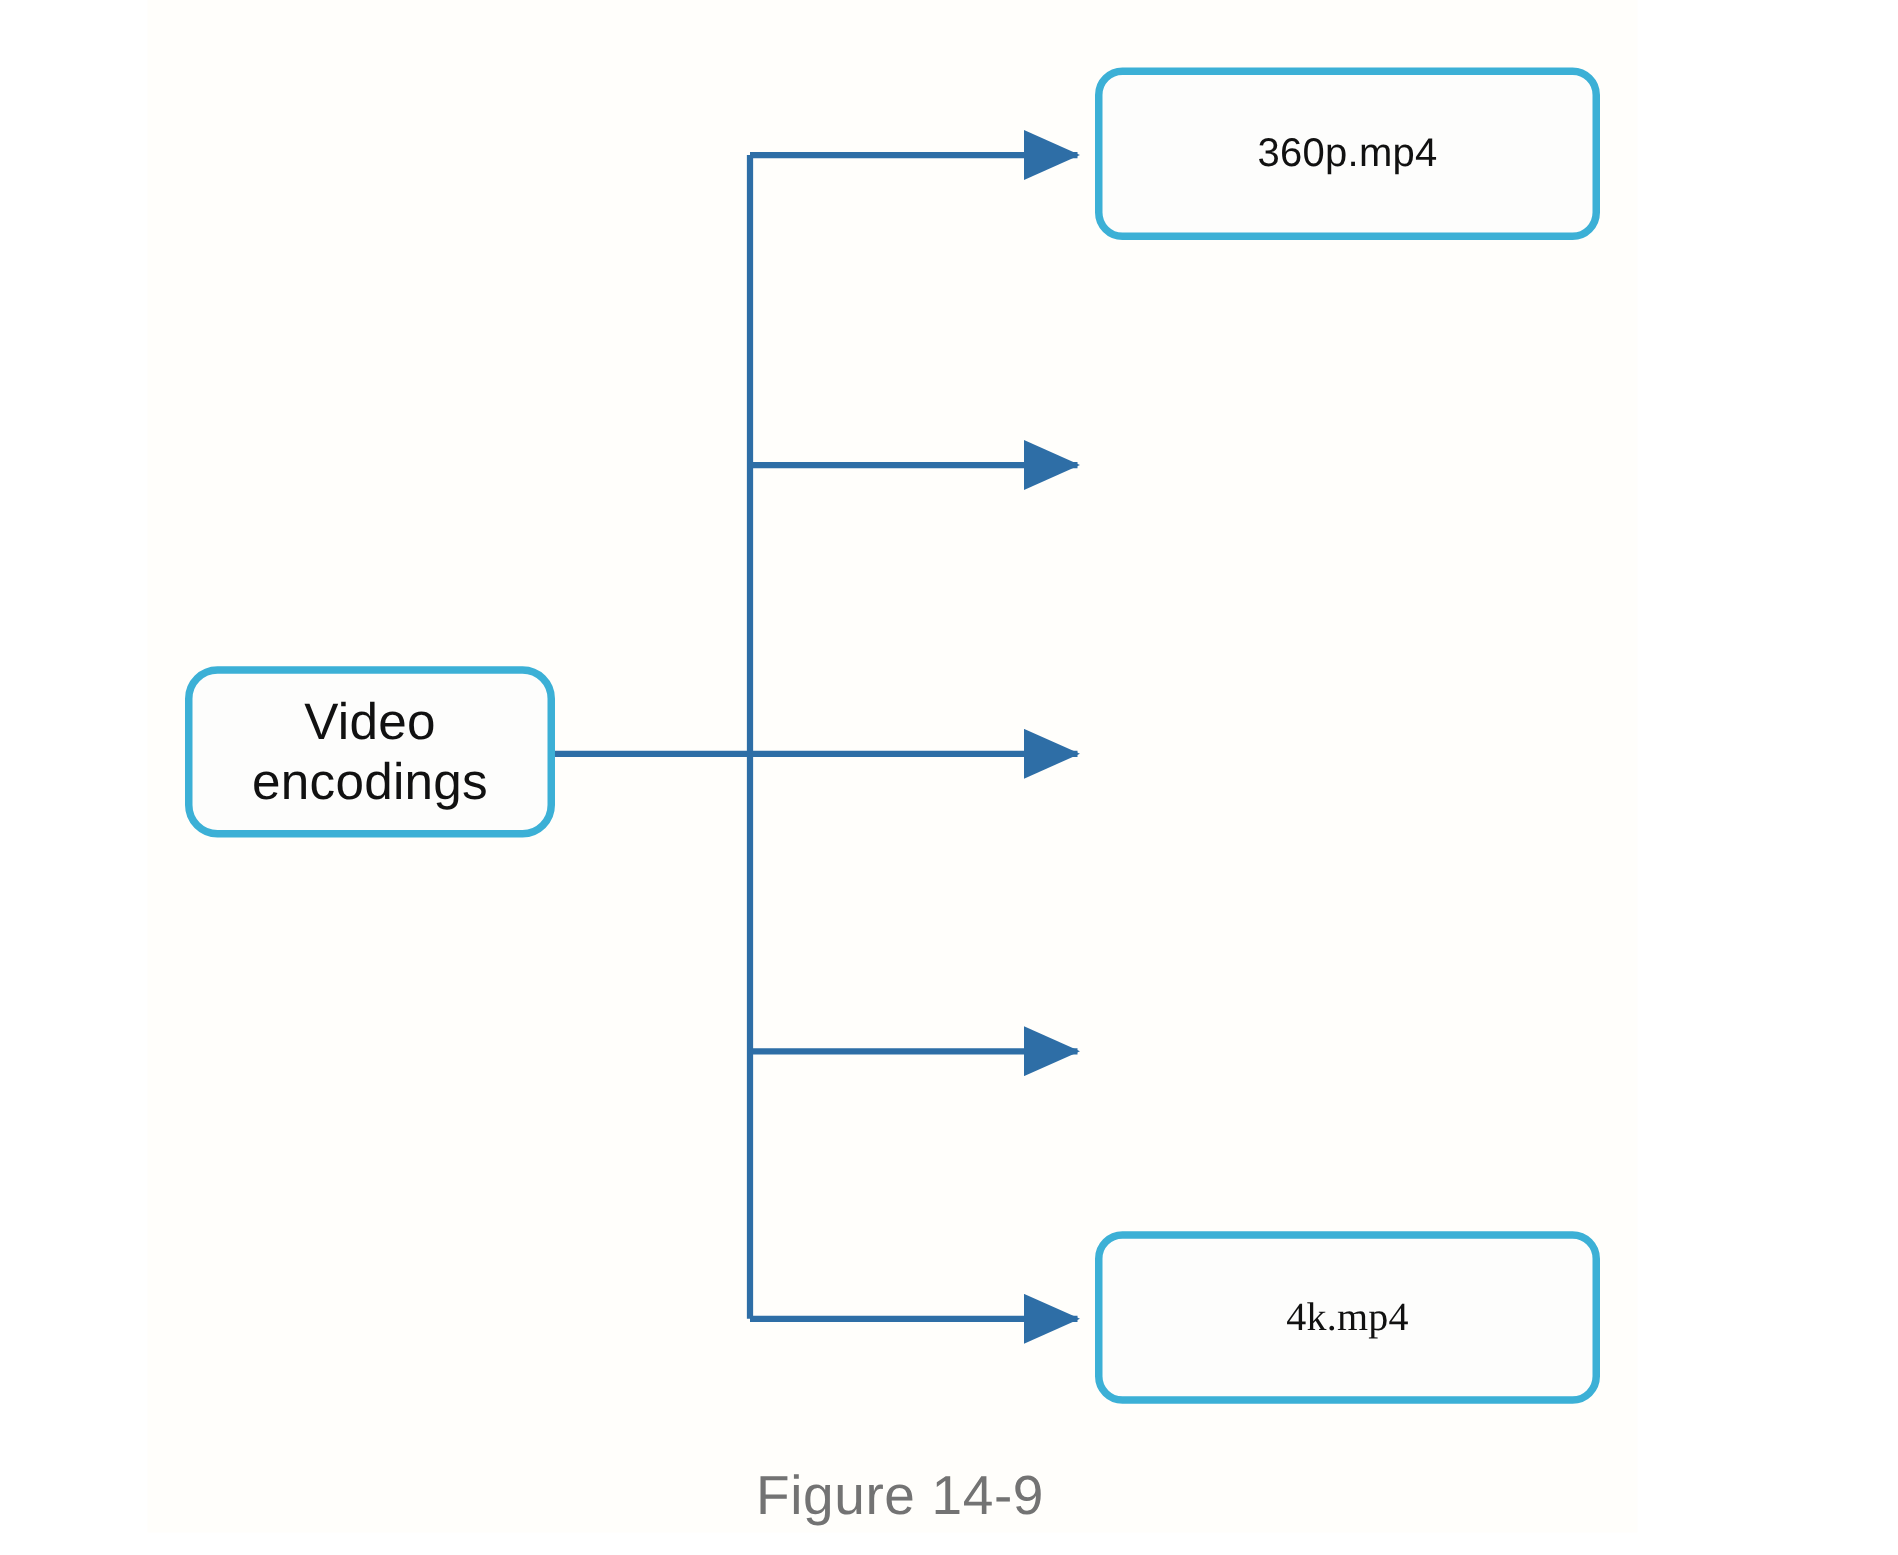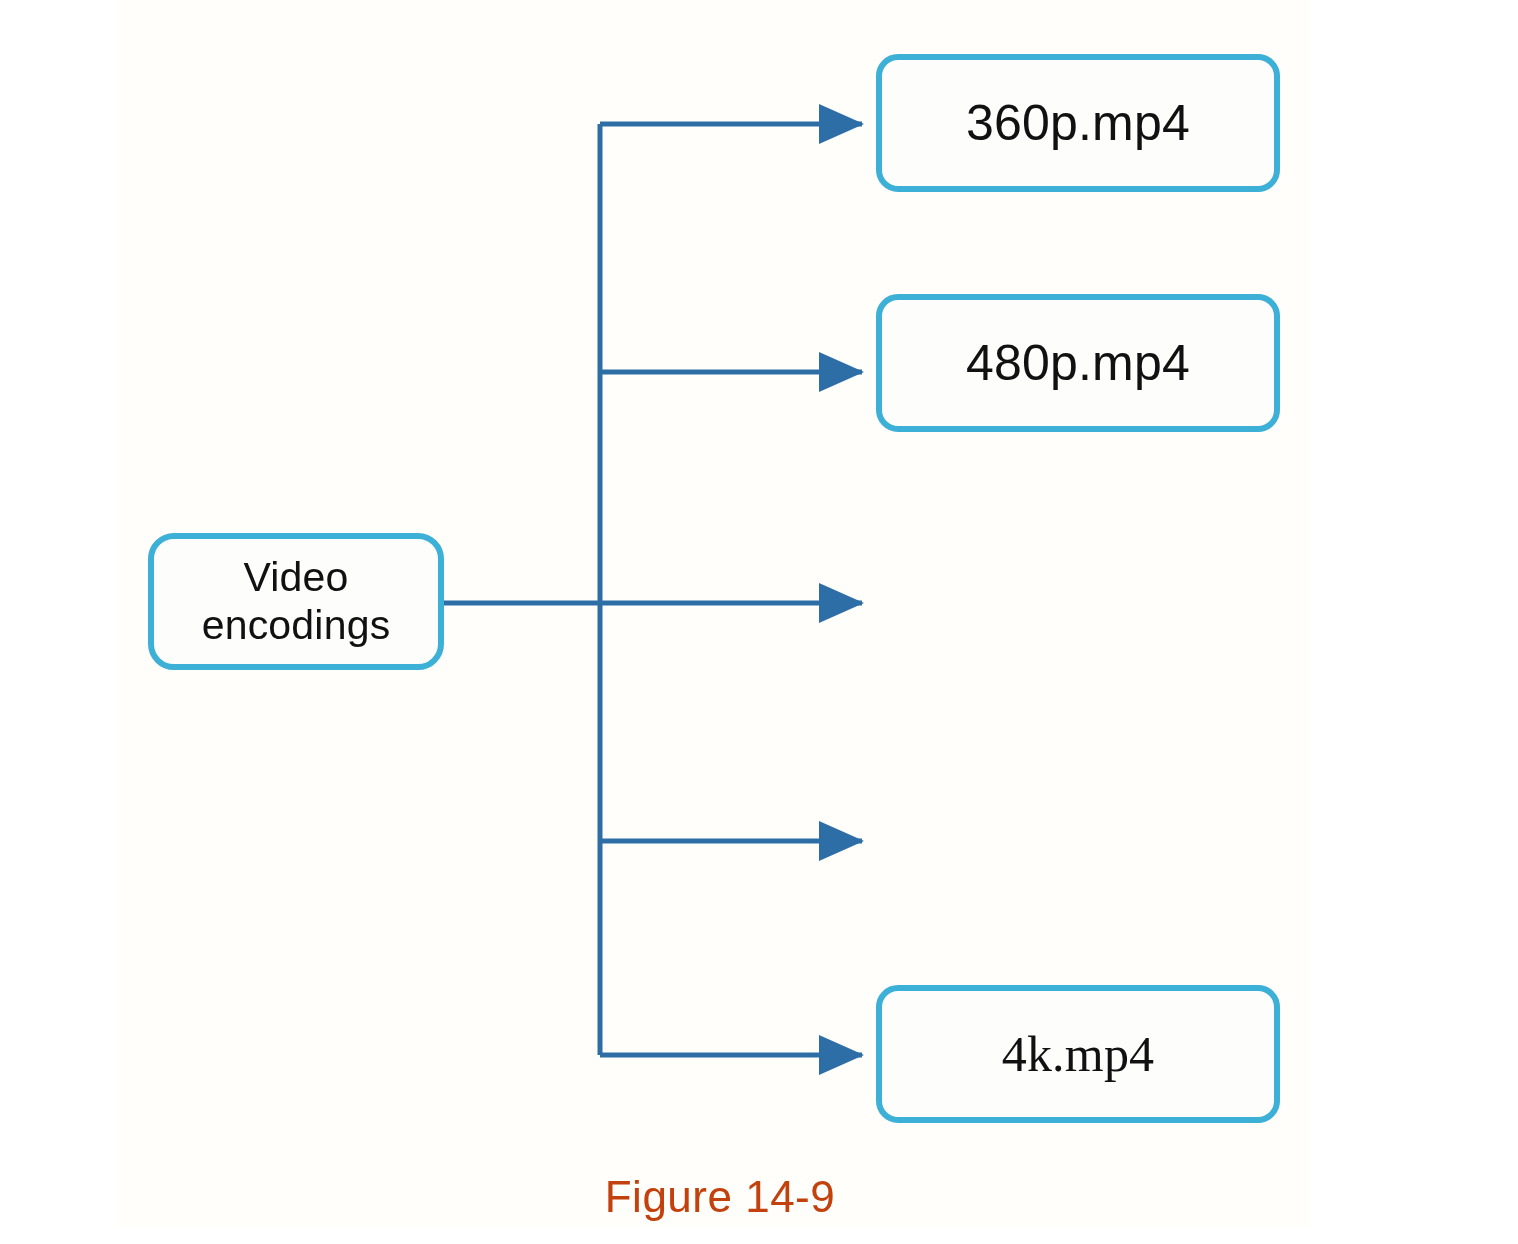--- a/index.html
+++ b/index.html
@@ -42,21 +42,21 @@
     position: absolute;
     box-sizing: border-box;
     background: #fdfdfc;
     border: 6px solid #3cb0d6;
     border-radius: 22px;
     display: flex;
     align-items: center;
     justify-content: center;
     text-align: center;
     color: #111111;
-    font-size: 50px;
+    font-size: 32px;
     line-height: 1.16;
     letter-spacing: 0.2px;
   }
   .node-box.source {
     left: 148px;
     top: 533px;
     width: 296px;
     height: 137px;
     border-radius: 26px;
     font-size: 41px;
@@ -78,21 +78,21 @@
     pointer-events: none;
   }
 
   .figure-caption {
     position: absolute;
     left: 0;
     top: 1172px;
     width: 1440px;
     text-align: center;
     font-size: 44px;
-    color: #c2410c;
+    color: #737373;
     letter-spacing: 0.5px;
   }
   svg.connectors {
     position: absolute;
     left: 0;
     top: 0;
     width: 1518px;
     height: 1244px;
     overflow: visible;
   }
@@ -132,23 +132,20 @@
       <span class="node-label">
         <span>Video</span><br>
         <span>encodings</span>
       </span>
     </div>
 
     <div class="node-box target target-0">
       <span class="node-label">360p.mp4</span>
     </div>
 
-    <div class="node-box target target-1">
-      <span class="node-label">480p.mp4</span>
-    </div>
 
 
 
     <div class="node-box target target-4">
       <span class="node-label">4k.mp4</span>
     </div>
 
   </div>
 
   <div class="figure-caption">Figure 14-9</div>

